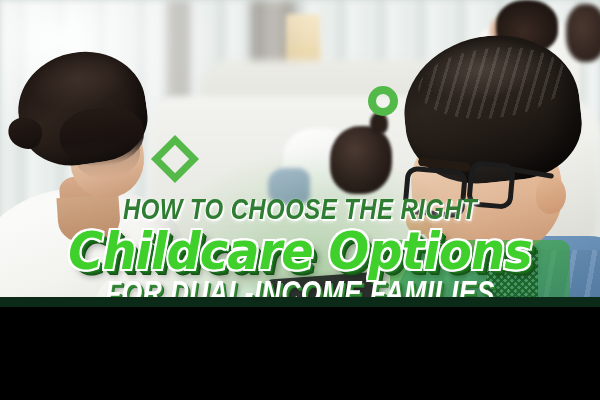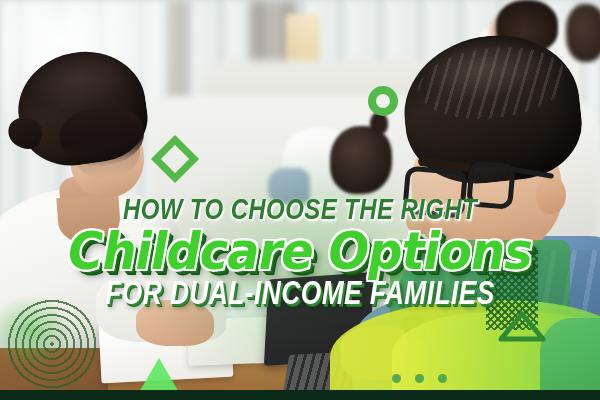--- a/index.html
+++ b/index.html
@@ -1,21 +1,21 @@
 <!DOCTYPE html>
 <html><head>
 <meta charset="utf-8">
 <title>Childcare Options Blog Banner</title>
 <style>
   html,body{margin:0;padding:0;background:#000;}
   *{box-sizing:border-box;}
 
   .banner{
     position:relative;
-    width:600px;height:400px;
+    width:600px;height:307px;
     overflow:hidden;
     font-family:"Liberation Sans", sans-serif;
     background:#cfd9d6;
     text-decoration:underline;
   }
 
   
   .photo{position:absolute;inset:0;overflow:hidden;}
 
   .bg-room{

